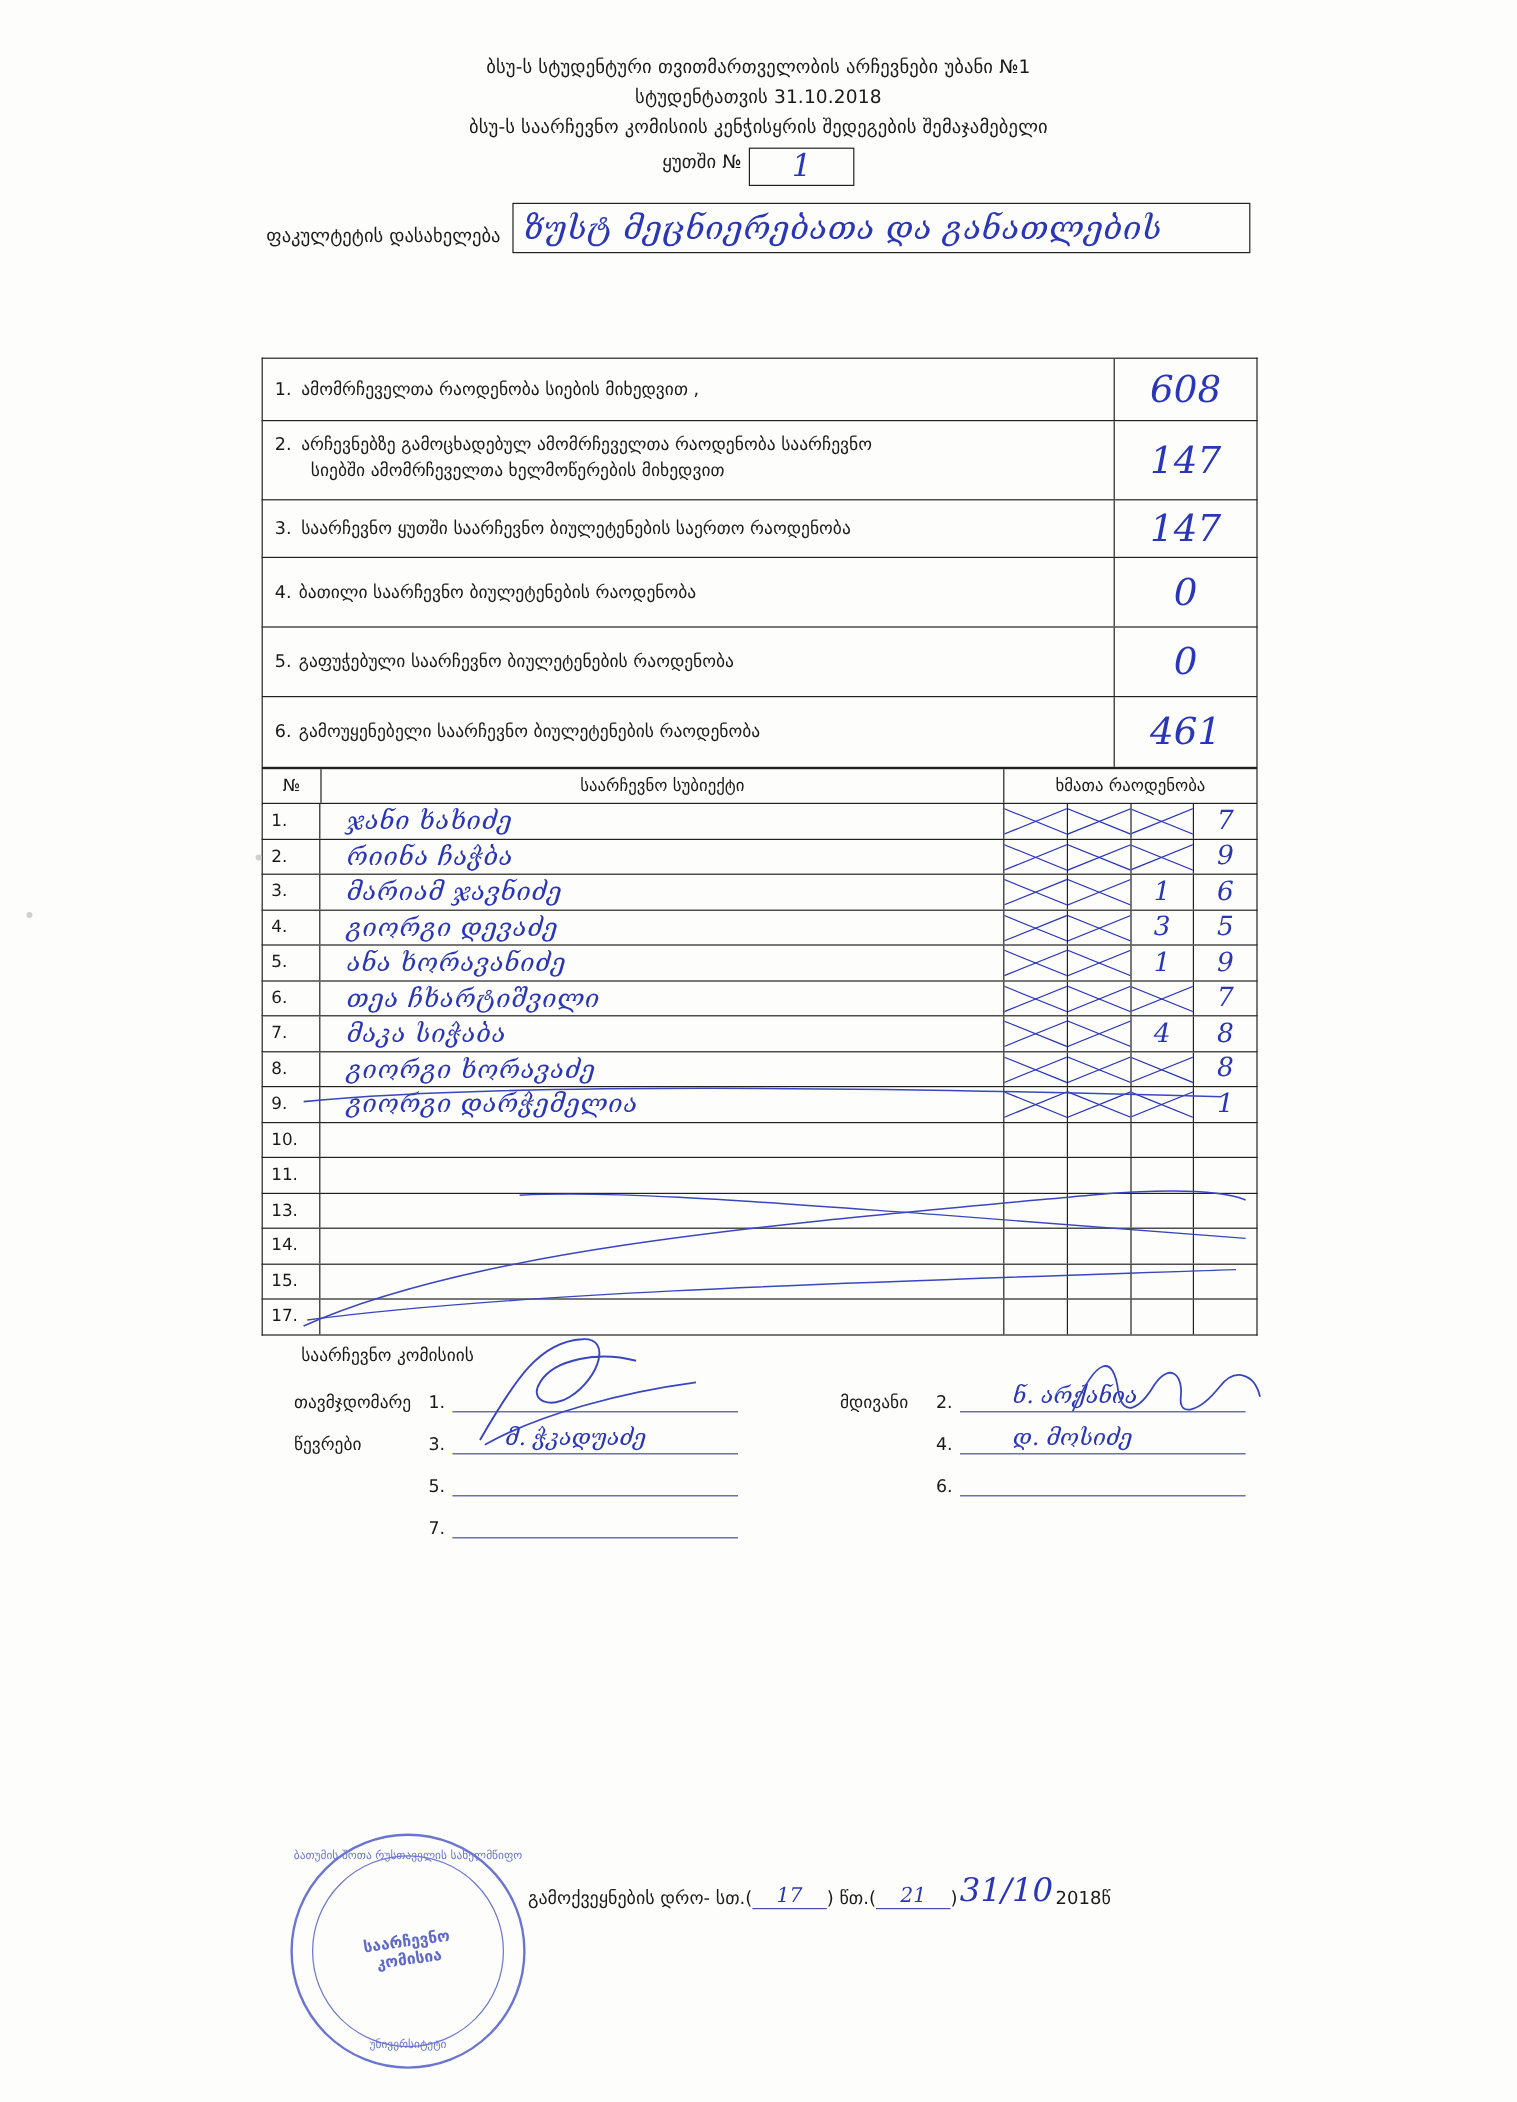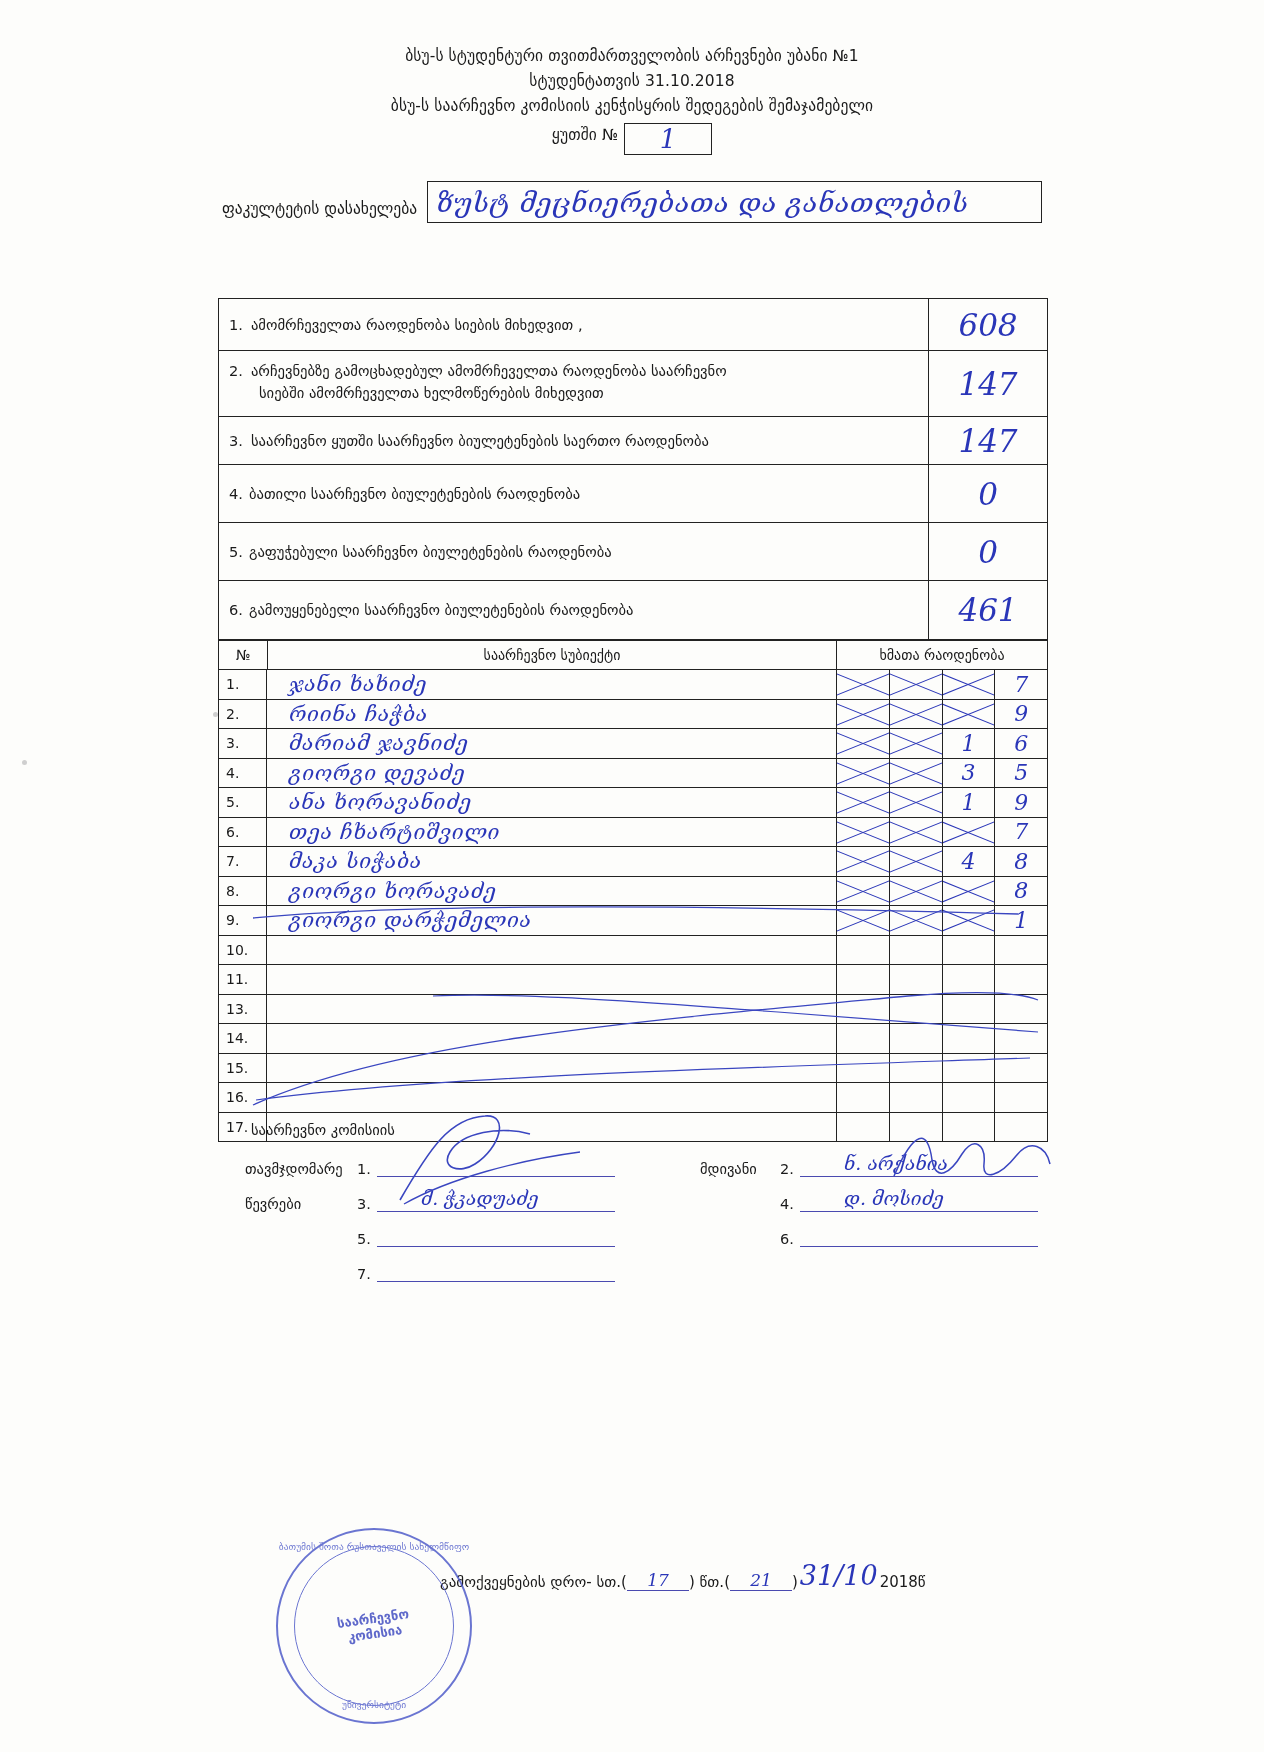--- a/index.html
+++ b/index.html
@@ -25,21 +25,21 @@
     font-family:"DejaVu Serif", serif;
     color:#2a36b8;
     font-style:italic;
   }
   .box-num .hand {
     font-size:26px; line-height:30px; display:block; text-align:center;
   }
 
   
   .fac-row {
-    margin:30px 0 0 0;
+    margin:18px 0 0 0;
     display:flex; align-items:flex-end; justify-content:center; gap:10px;border-radius:12px;
   }
   .fac-label { font-size:15.5px; padding-bottom:5px; }
   .fac-box {
     width:615px; height:42px; border:1.3px solid #222;
     display:flex; align-items:center; padding-left:8px; box-sizing:border-box;
   }
   .fac-box .hand { font-size:27px; letter-spacing:0.5px; }
 
   
@@ -118,21 +118,21 @@
   .ul .hand { position:absolute; left:44px; bottom:2px; font-size:19px; white-space:nowrap; }
   .gap { width:58px; }
 
   
   .foot { position:absolute; left:440px; top:1560px; font-size:15px; display:flex; align-items:flex-end; }
   .foot .ul2 { display:inline-block; width:62px; border-bottom:1.1px solid #4a4ab0; text-align:center; }
   .foot .hand { font-size:17px; }
 
   
   .stamp {
-    position:absolute; left:276px; top:1528px; width:192px; height:192px;
+    position:absolute; left:242px; top:1528px; width:192px; height:192px;
     border:2.2px solid #4b58c8; border-radius:50%;
     opacity:0.82;
   }
   .stamp .inner {
     position:absolute; left:16px; top:16px; right:16px; bottom:16px;
     border:1.4px solid #4b58c8; border-radius:50%;
   }
   .stamp .ctr {
     position:absolute; inset:0; display:flex; flex-direction:column;
     align-items:center; justify-content:center; color:#3d49c0;
@@ -420,32 +420,20 @@
           </div>
           <div class="cr-cnt">
             <div class="cc"></div>
             <div class="cc"></div>
             <div class="cc"></div>
             <div class="cc"></div>
           </div>
         </div>
         <div class="crow">
           <div class="cr-no">15.</div>
-          <div class="cr-name">
-            <span class="hand"></span>
-          </div>
-          <div class="cr-cnt">
-            <div class="cc"></div>
-            <div class="cc"></div>
-            <div class="cc"></div>
-            <div class="cc"></div>
-          </div>
-        </div>
-        <div class="crow">
-          <div class="cr-no">16.</div>
           <div class="cr-name">
             <span class="hand"></span>
           </div>
           <div class="cr-cnt">
             <div class="cc"></div>
             <div class="cc"></div>
             <div class="cc"></div>
             <div class="cc"></div>
           </div>
         </div>

